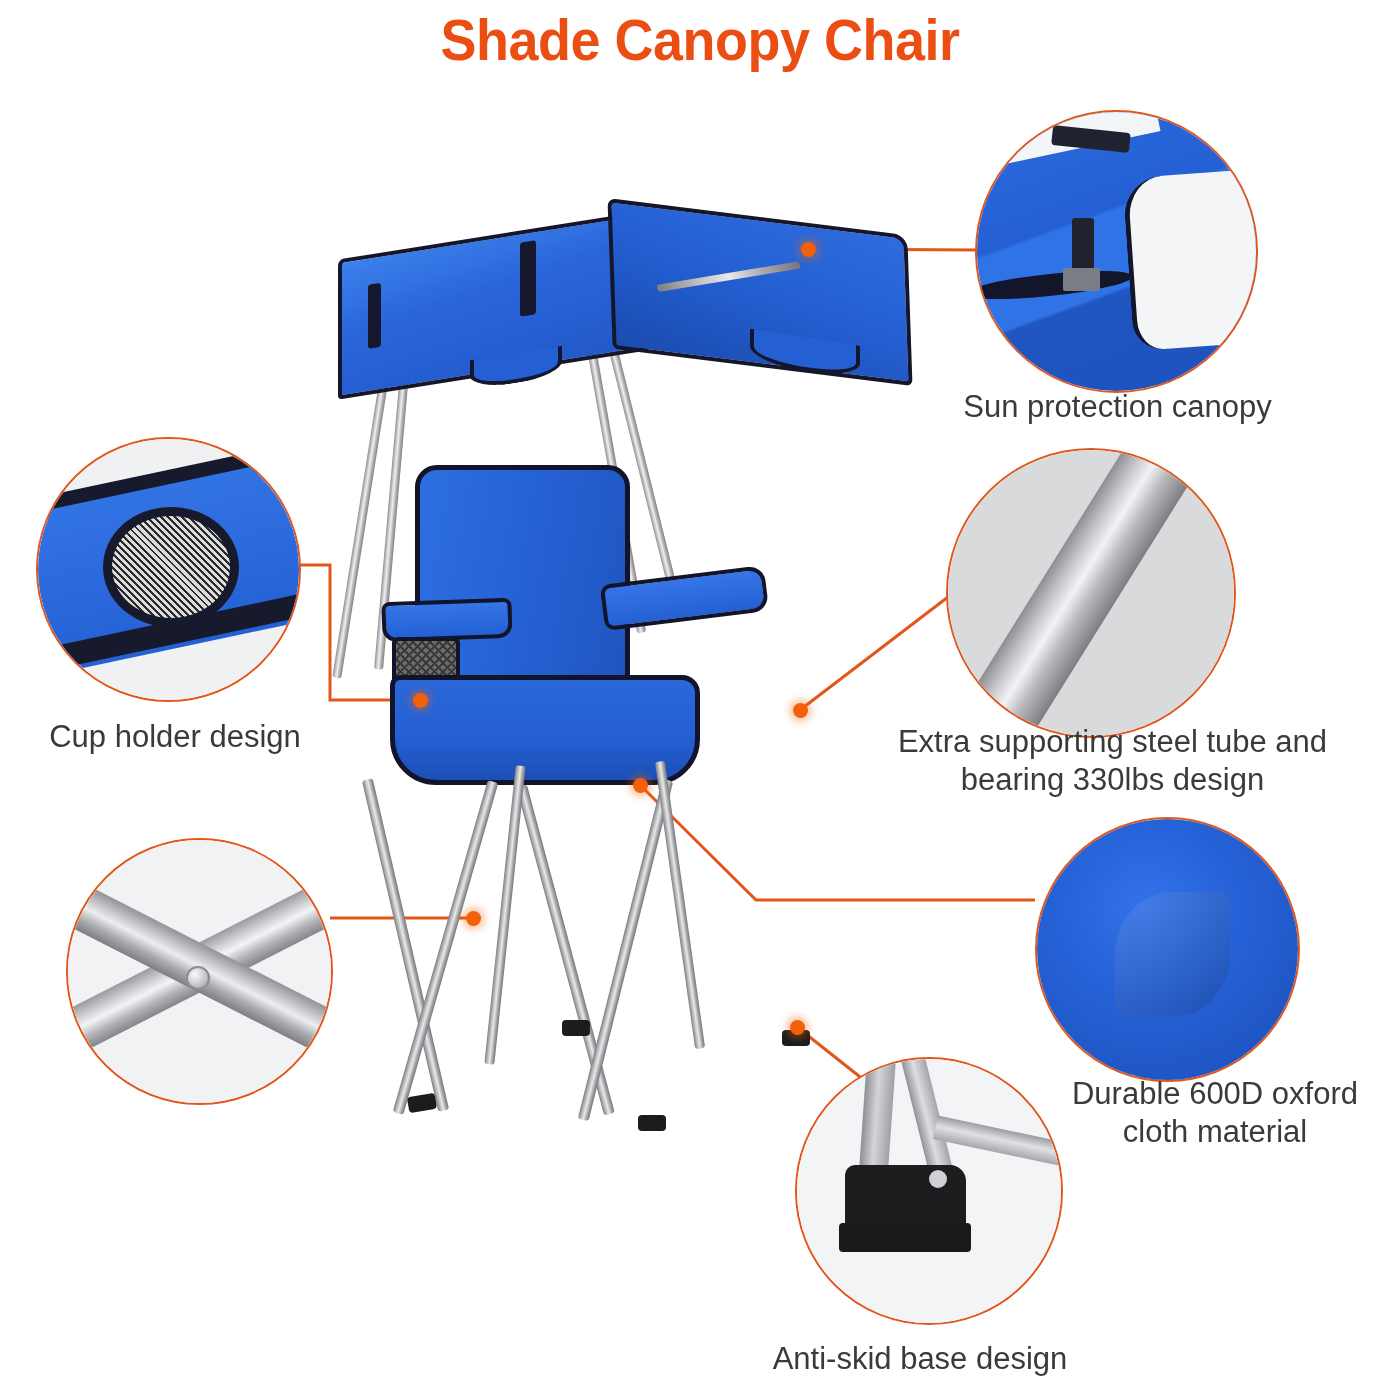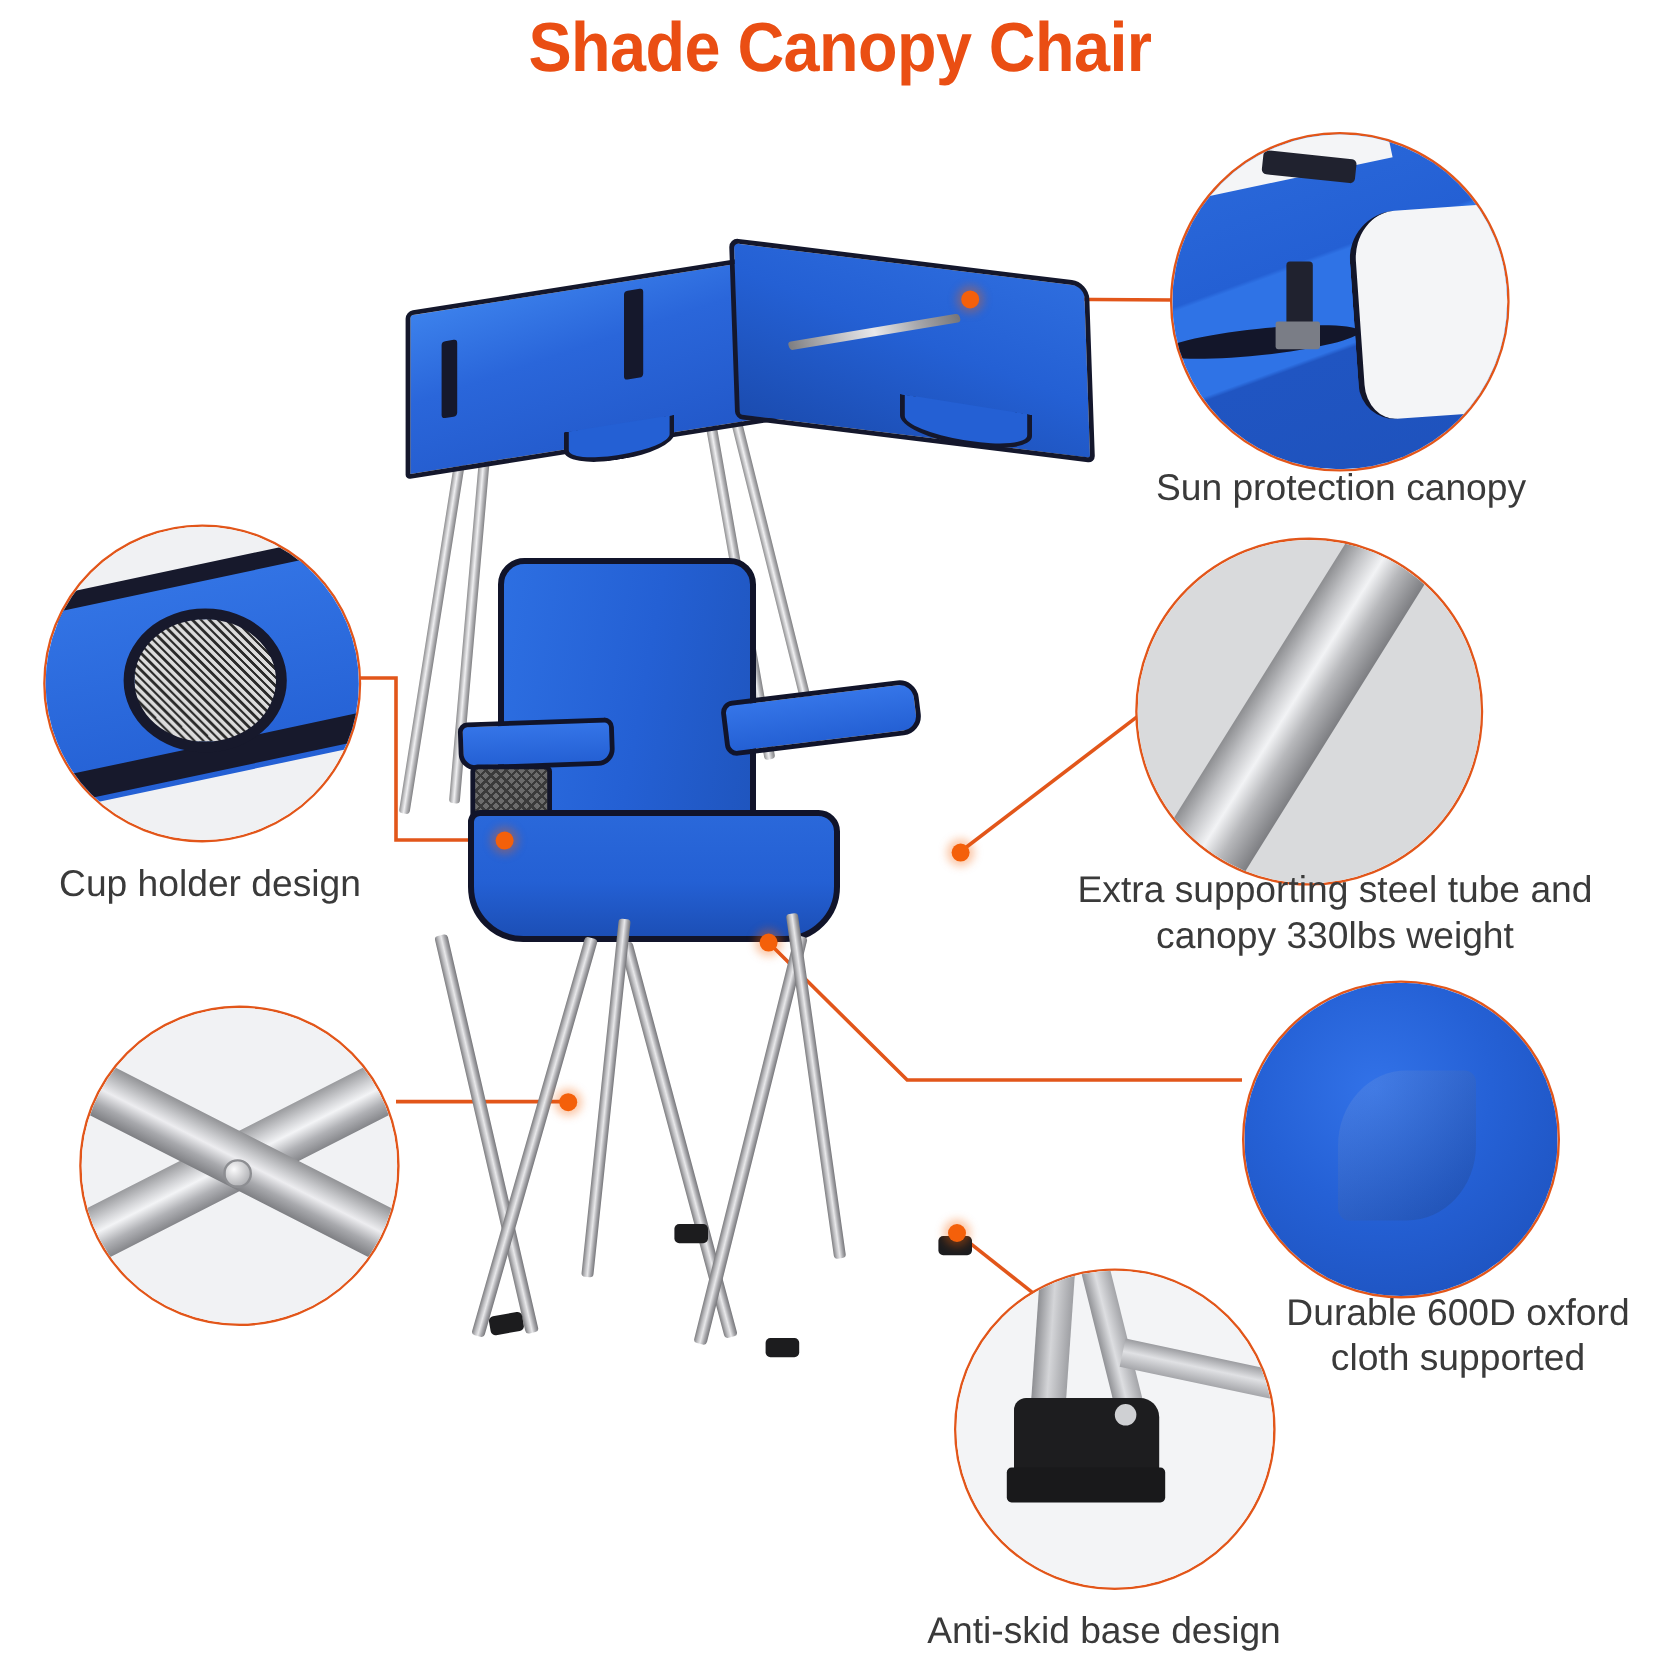--- a/index.html
+++ b/index.html
@@ -288,21 +288,21 @@
       <div class="plate"></div>
       <div class="bolt"></div>
     </div>
   </div>
 
   <div class="caption" style="left:0px;top:718px;width:350px;">Cup holder design</div>
 
   <div class="caption" style="left:900px;top:388px;width:435px;">Sun protection canopy</div>
 
   <div class="caption" style="left:840px;top:723px;width:545px;">Extra supporting steel tube and
-canopy 330lbs weight</div>
+bearing 330lbs design</div>
 
 
   <div class="caption" style="left:1030px;top:1075px;width:370px;">Durable 600D oxford
-cloth supported</div>
+cloth material</div>
 
   <div class="caption" style="left:700px;top:1340px;width:440px;">Anti-skid base design</div>
 
 </div>
 
 </body></html>

